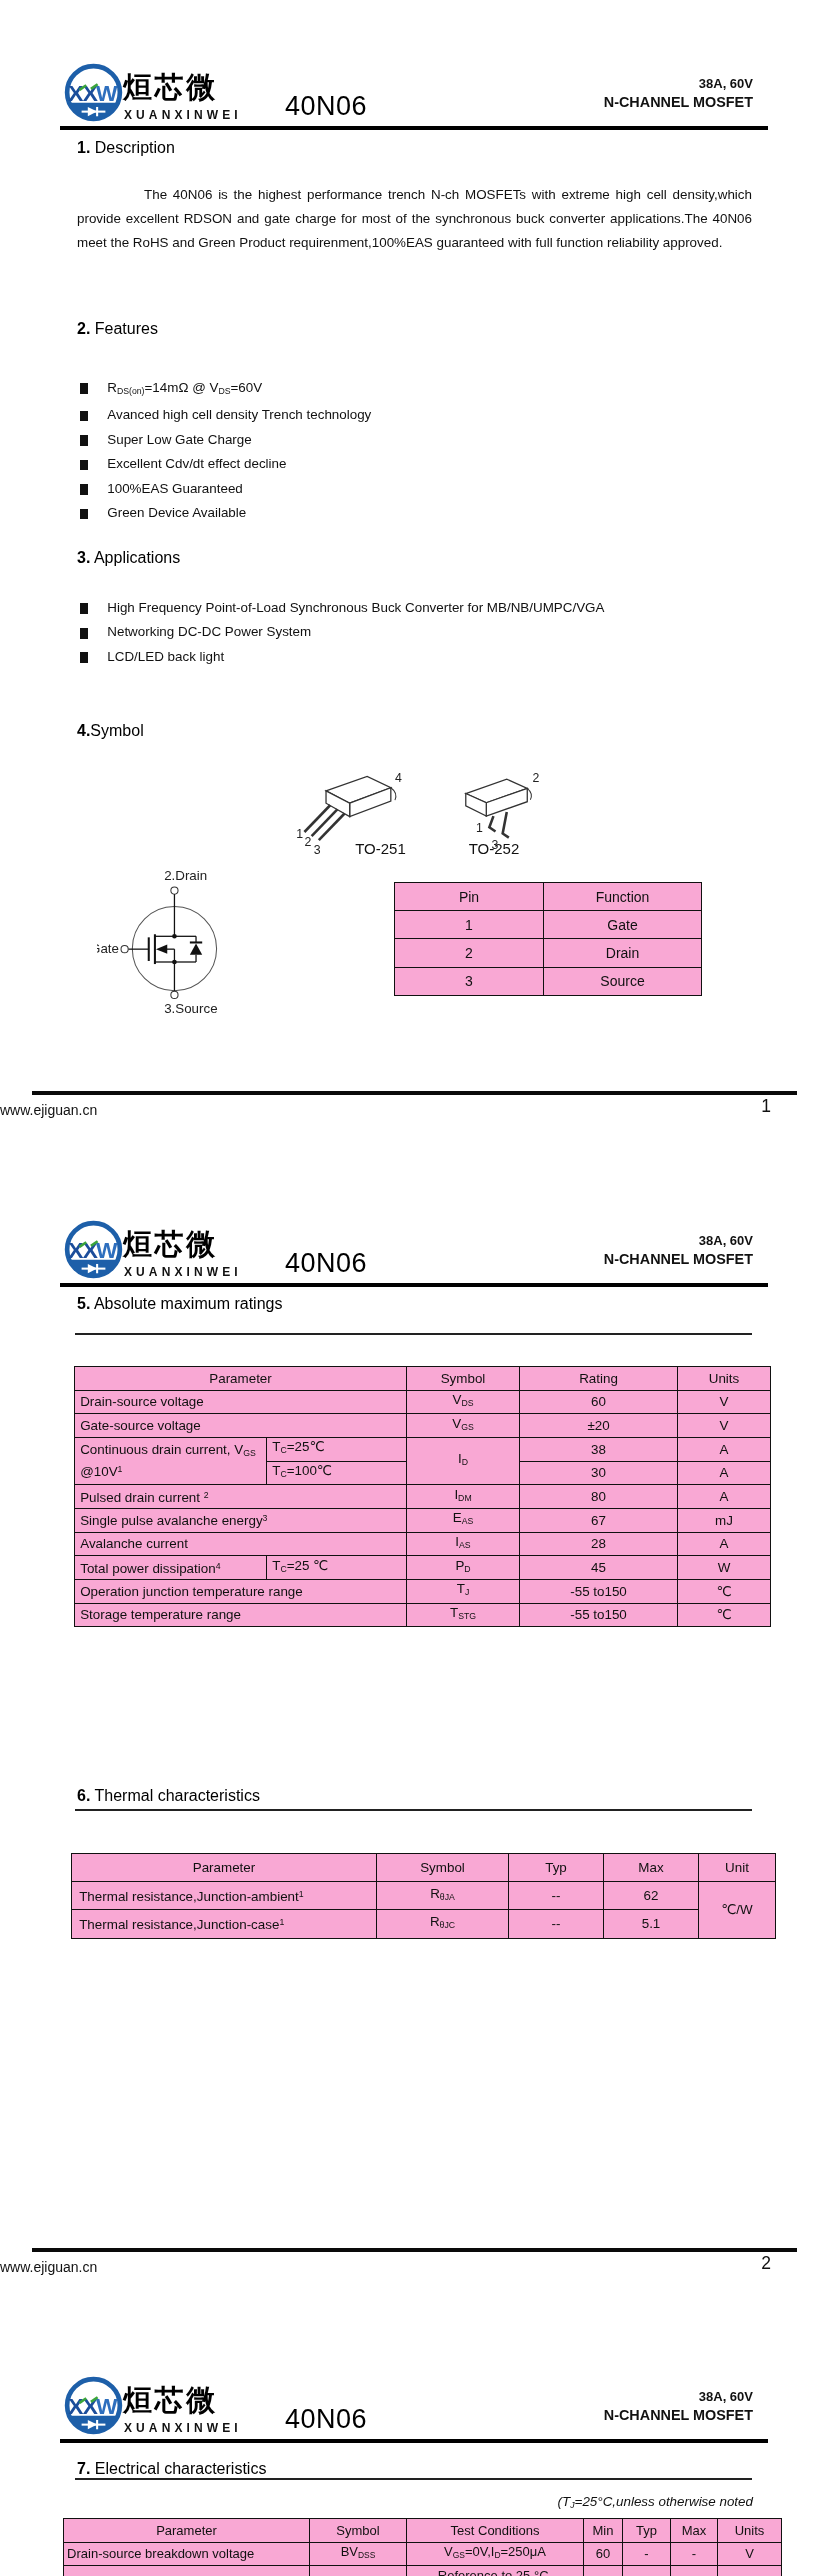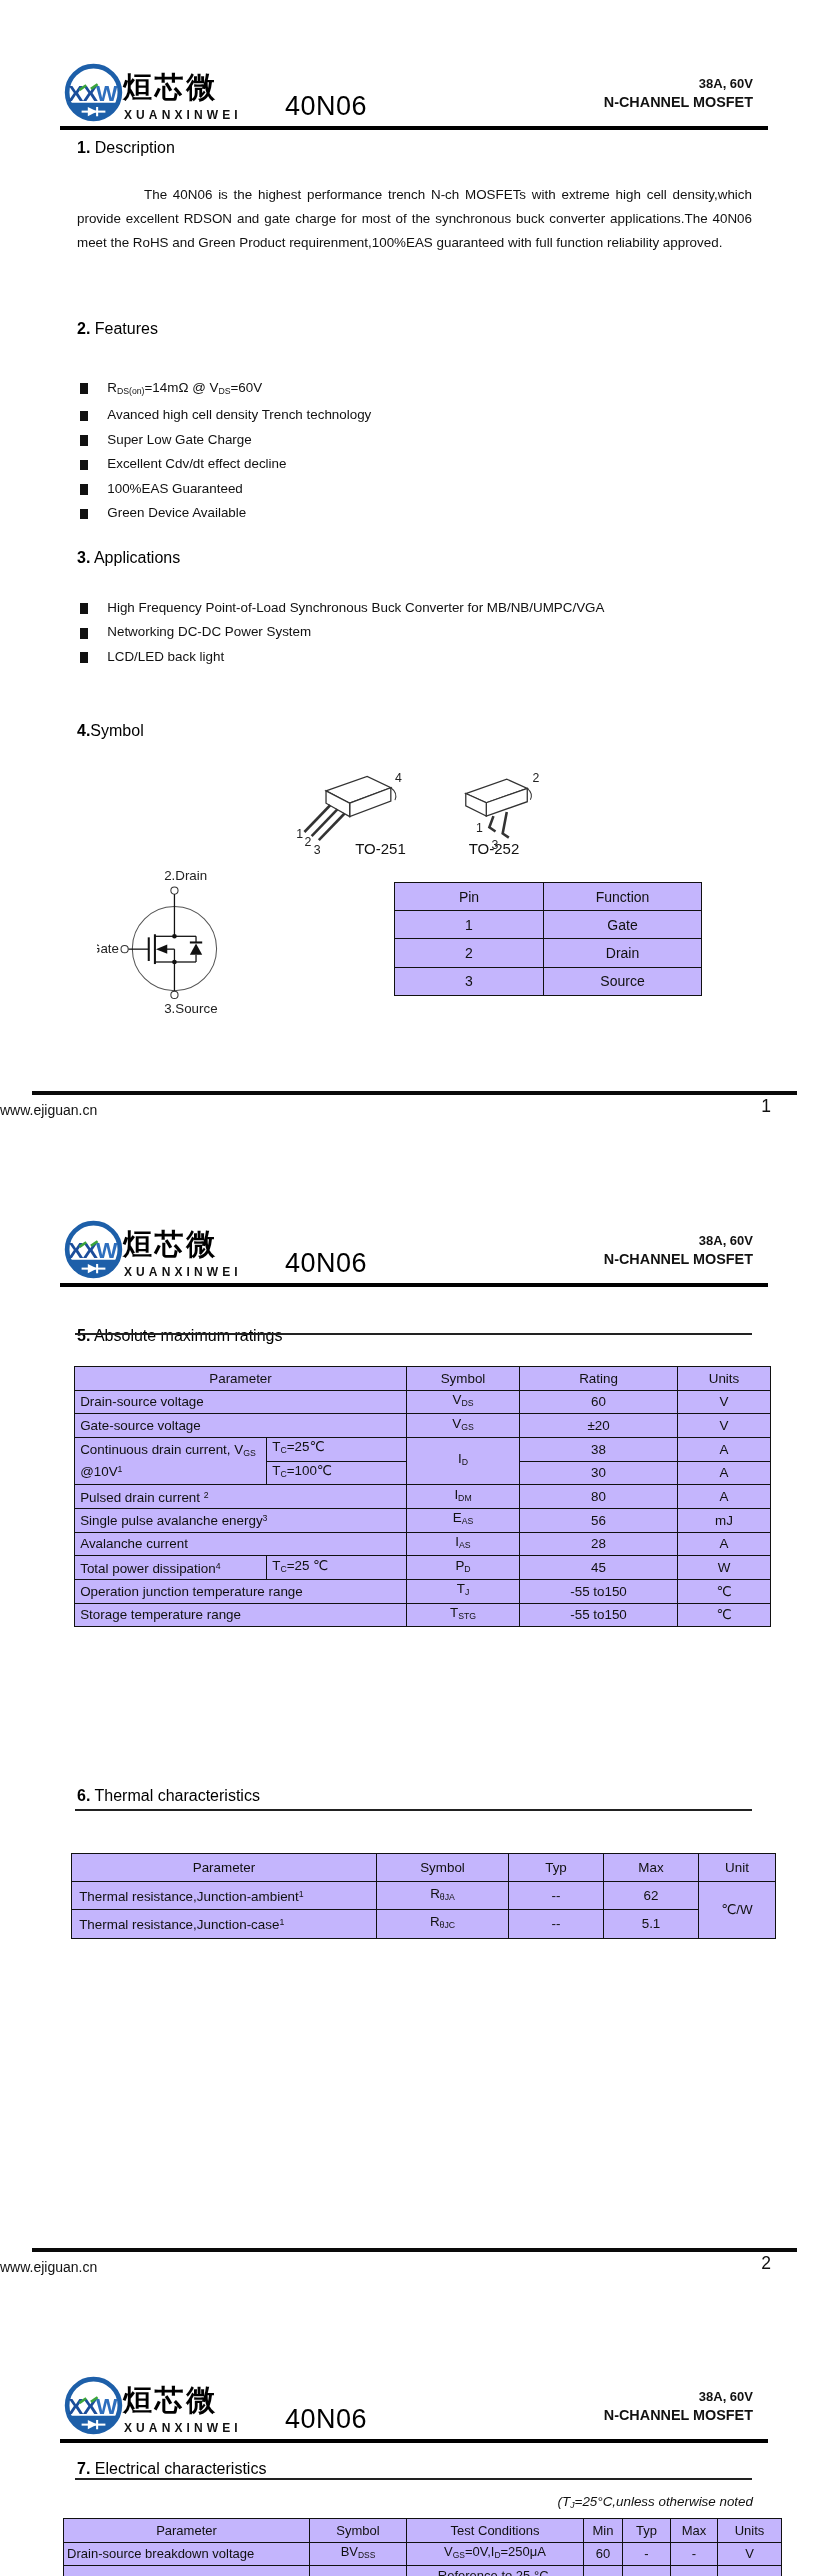--- a/index.html
+++ b/index.html
@@ -29,21 +29,21 @@
   .sec b{font-weight:bold;}
   .secline{position:absolute;left:75px;width:677px;height:1.5px;background:#222;}
 
   
   .desc{position:absolute;left:77px;top:183px;width:675px;font-size:13.4px;line-height:24px;text-align:justify;text-indent:67px;}
   .blist{position:absolute;left:80px;}
   .li{margin-bottom:13.4px;font-size:13.4px;line-height:10.8px;white-space:nowrap;}
   .bullet{display:inline-block;width:7.7px;height:10.8px;background:#111;margin-right:19.6px;vertical-align:-2.1px;}
 
   
-  table{border-collapse:collapse;table-layout:fixed;background:#c4b5fd;}
+  table{border-collapse:collapse;table-layout:fixed;background:#f9a8d4;}
   table{border:1.5px solid #111;}
   td{border:1px solid #111;font-size:13.4px;text-align:center;vertical-align:middle;padding:2.1px 4.1px;line-height:16px;color:#111;word-wrap:break-word;}
   td.h{height:19.6px;}
   td.pl{text-align:left;padding-left:7.2px;}
   .cond{white-space:pre-line;}
   sub{font-size:65%;vertical-align:-0.25em;}
   sup{font-size:65%;vertical-align:0.5em;}
 
   .pintable{position:absolute;left:394px;top:882px;width:307px;}
   .pintable td{height:23px;font-size:14px;}
@@ -226,21 +226,21 @@
       <div class="brand-cn">烜芯微</div>
       <div class="brand-en">XUANXINWEI</div>
     </div>
     <div class="part">40N06</div>
     <div class="hdr-right">
       <div class="hr1">38A, 60V</div>
       <div class="hr2">N-CHANNEL MOSFET</div>
     </div>
     <div class="headrule"></div>
 
-    <div class="sec" style="top:170px;text-align:center;"><b>5.</b><span> Absolute maximum ratings</span></div>
+    <div class="sec" style="top:138px;text-align:center;"><b>5.</b><span> Absolute maximum ratings</span></div>
     <div class="secline" style="top:176px;"></div>
 
     <table class="abstable" style="top:209px;left:74px;">
       <colgroup>
           <col style="width:192px">
           <col style="width:140px">
           <col style="width:113px">
           <col style="width:158px">
           <col style="width:93px">
         </colgroup>
@@ -277,21 +277,21 @@
           </tr>
           <tr>
             <td colspan="2" class=" pl">Pulsed drain current <sup>2</sup></td>
             <td class="">I<sub>DM</sub></td>
             <td class="">80</td>
             <td class="">A</td>
           </tr>
           <tr>
             <td colspan="2" class=" pl">Single pulse avalanche energy<sup>3</sup></td>
             <td class="">E<sub>AS</sub></td>
-            <td class="">56</td>
+            <td class="">67</td>
             <td class="">mJ</td>
           </tr>
           <tr>
             <td colspan="2" class=" pl">Avalanche current</td>
             <td class="">I<sub>AS</sub></td>
             <td class="">28</td>
             <td class="">A</td>
           </tr>
           <tr>
             <td class=" pl">Total power dissipation<sup>4</sup></td>

